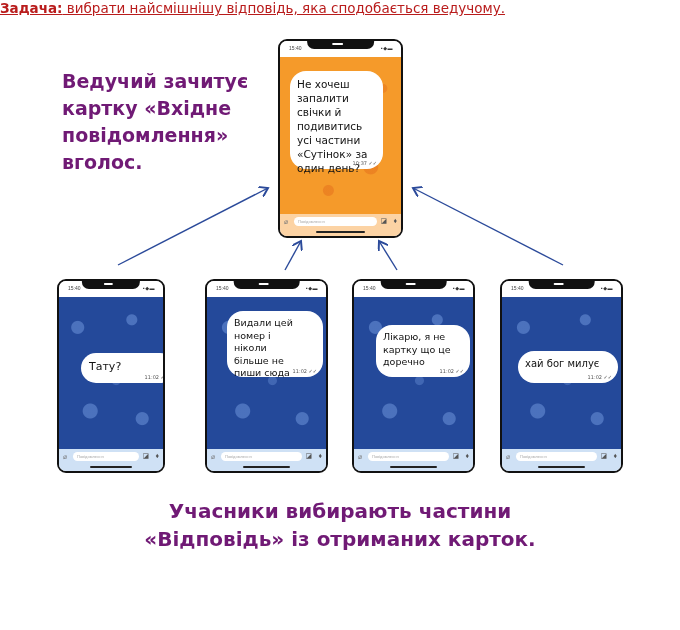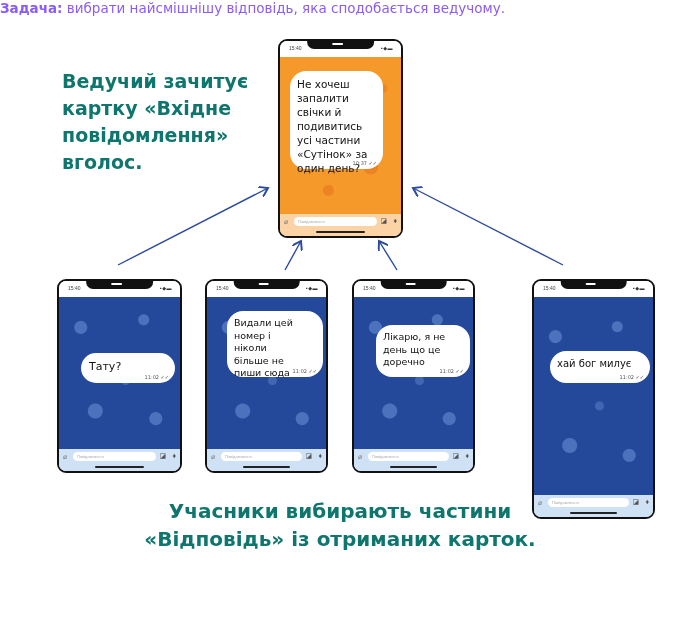--- a/index.html
+++ b/index.html
@@ -1,21 +1,21 @@
 <!DOCTYPE html>
 <html><head>
 <meta charset="utf-8">
 <style>
   html, body { margin:0; padding:0; }
   body { width:680px; height:630px; background:#ffffff; position:relative; overflow:hidden;
          font-family:"Liberation Sans", sans-serif; }
-  .heading { position:absolute; color:#0f766e; font-weight:bold; font-family:"DejaVu Sans", sans-serif; }
+  .heading { position:absolute; color:#701a75; font-weight:bold; font-family:"DejaVu Sans", sans-serif; }
   #host-text { left:62px; top:68px; width:210px; font-size:19px; line-height:27px; }
   #players-text { left:120px; top:497px; width:440px; text-align:center; font-size:20px; line-height:28px; }
-  #task-text { left:60px; top:571px; width:580px; font-size:13.5px; color:#8b5cf6; font-family:"DejaVu Sans", sans-serif; }
+  #task-text { left:60px; top:571px; width:580px; font-size:13.5px; color:#b91c1c; font-family:"DejaVu Sans", sans-serif;text-decoration:underline; }
   #task-text b { font-weight:bold; }
   #task-text span.rest { font-weight:normal; }
 
   .phone { position:absolute; border:2.5px solid #111; border-radius:9px; overflow:hidden; box-sizing:border-box; background:#fff; }
   .phone .status { position:absolute; left:0; right:0; top:0; height:16px; background:#fff; }
   .phone .time { position:absolute; left:9px; top:4px; font-size:5px; color:#444; }
   .phone .notch { position:absolute; left:50%; top:-1px; width:56%; transform:translateX(-50%); height:9px; background:#111; border-radius:0 0 7px 7px; }
   .phone .notch::after { content:""; position:absolute; left:38%; top:3px; width:16%; height:2px; background:#fff; border-radius:1px; }
   .phone .sig { position:absolute; right:8px; top:4px; font-size:5px; color:#333; letter-spacing:0.5px; }
   .phone .screen { position:absolute; left:0; right:0; top:16px; bottom:22px; }
@@ -75,21 +75,21 @@
   </div>
   <div class="bottombar">
     <span class="clip">⌀</span>
     <div class="input">Повідомлення</div>
     <span class="sticker">◪</span>
     <span class="mic">♦</span>
     <div class="homebar"></div>
   </div>
 </div>
 
-<div class="phone blue" style="left:57px;top:279px;width:125px;height:194px;">
+<div class="phone blue" style="left:57px;top:279px;width:108px;height:194px;">
   <div class="status">
     <span class="time">15:40</span>
     <div class="notch"></div>
     <span class="sig">▪︎◆▬</span>
   </div>
   <div class="screen">
     <div class="bubble" style="left:22px;top:56px;width:94px;height:30px;padding:7px 8px;">
       <span class="msg" style="font-size:11px;line-height:13px;">Тату?</span>
       <span class="meta">11:02 ✓✓</span>
     </div>
@@ -125,34 +125,34 @@
 </div>
 
 <div class="phone blue" style="left:352px;top:279px;width:123px;height:194px;">
   <div class="status">
     <span class="time">15:40</span>
     <div class="notch"></div>
     <span class="sig">▪︎◆▬</span>
   </div>
   <div class="screen">
     <div class="bubble" style="left:22px;top:28px;width:94px;height:52px;padding:6px 6px 9px 7px;">
-      <span class="msg" style="font-size:9.5px;line-height:12.5px;">Лікарю, я не день що це доречно</span>
+      <span class="msg" style="font-size:9.5px;line-height:12.5px;">Лікарю, я не картку що це доречно</span>
       <span class="meta">11:02 ✓✓</span>
     </div>
   </div>
   <div class="bottombar">
     <span class="clip">⌀</span>
     <div class="input">Повідомлення</div>
     <span class="sticker">◪</span>
     <span class="mic">♦</span>
     <div class="homebar"></div>
   </div>
 </div>
 
-<div class="phone blue" style="left:500px;top:279px;width:123px;height:240px;margin-left:32px;">
+<div class="phone blue" style="left:500px;top:279px;width:123px;height:194px;">
   <div class="status">
     <span class="time">15:40</span>
     <div class="notch"></div>
     <span class="sig">▪︎◆▬</span>
   </div>
   <div class="screen">
     <div class="bubble" style="left:16px;top:54px;width:100px;height:32px;padding:7px 6px 8px 7px;">
       <span class="msg" style="font-size:10px;line-height:12px;">хай бог милує</span>
       <span class="meta">11:02 ✓✓</span>
     </div>

